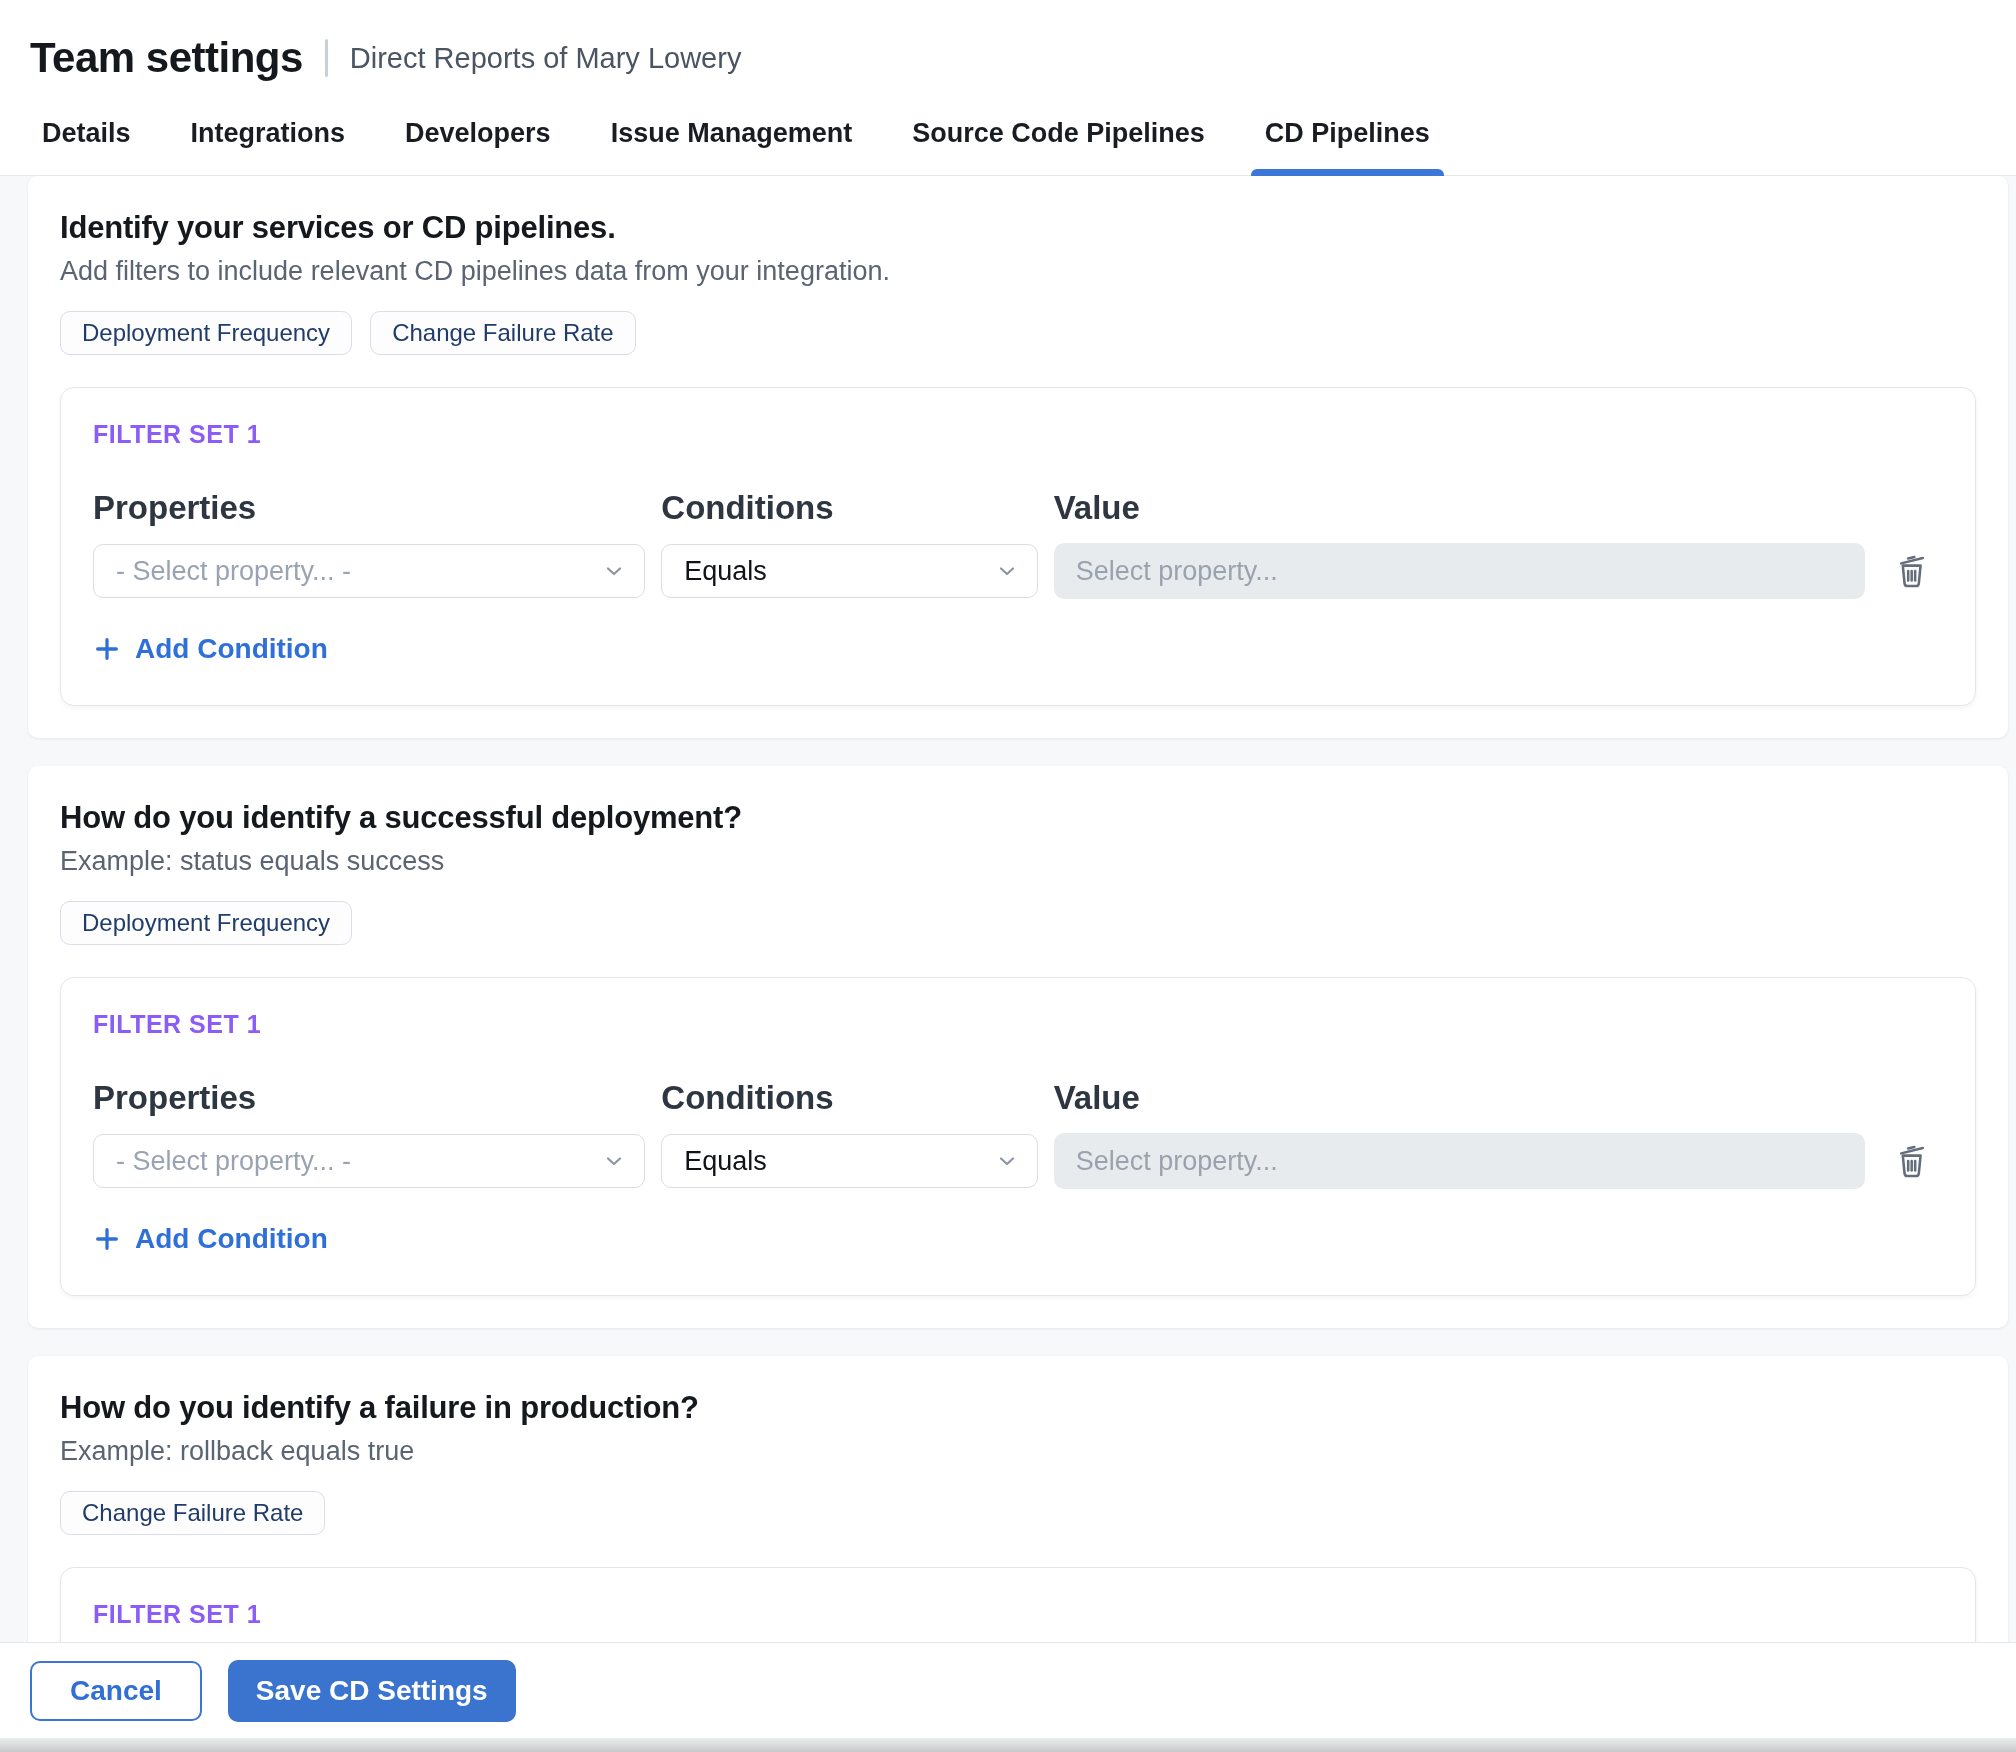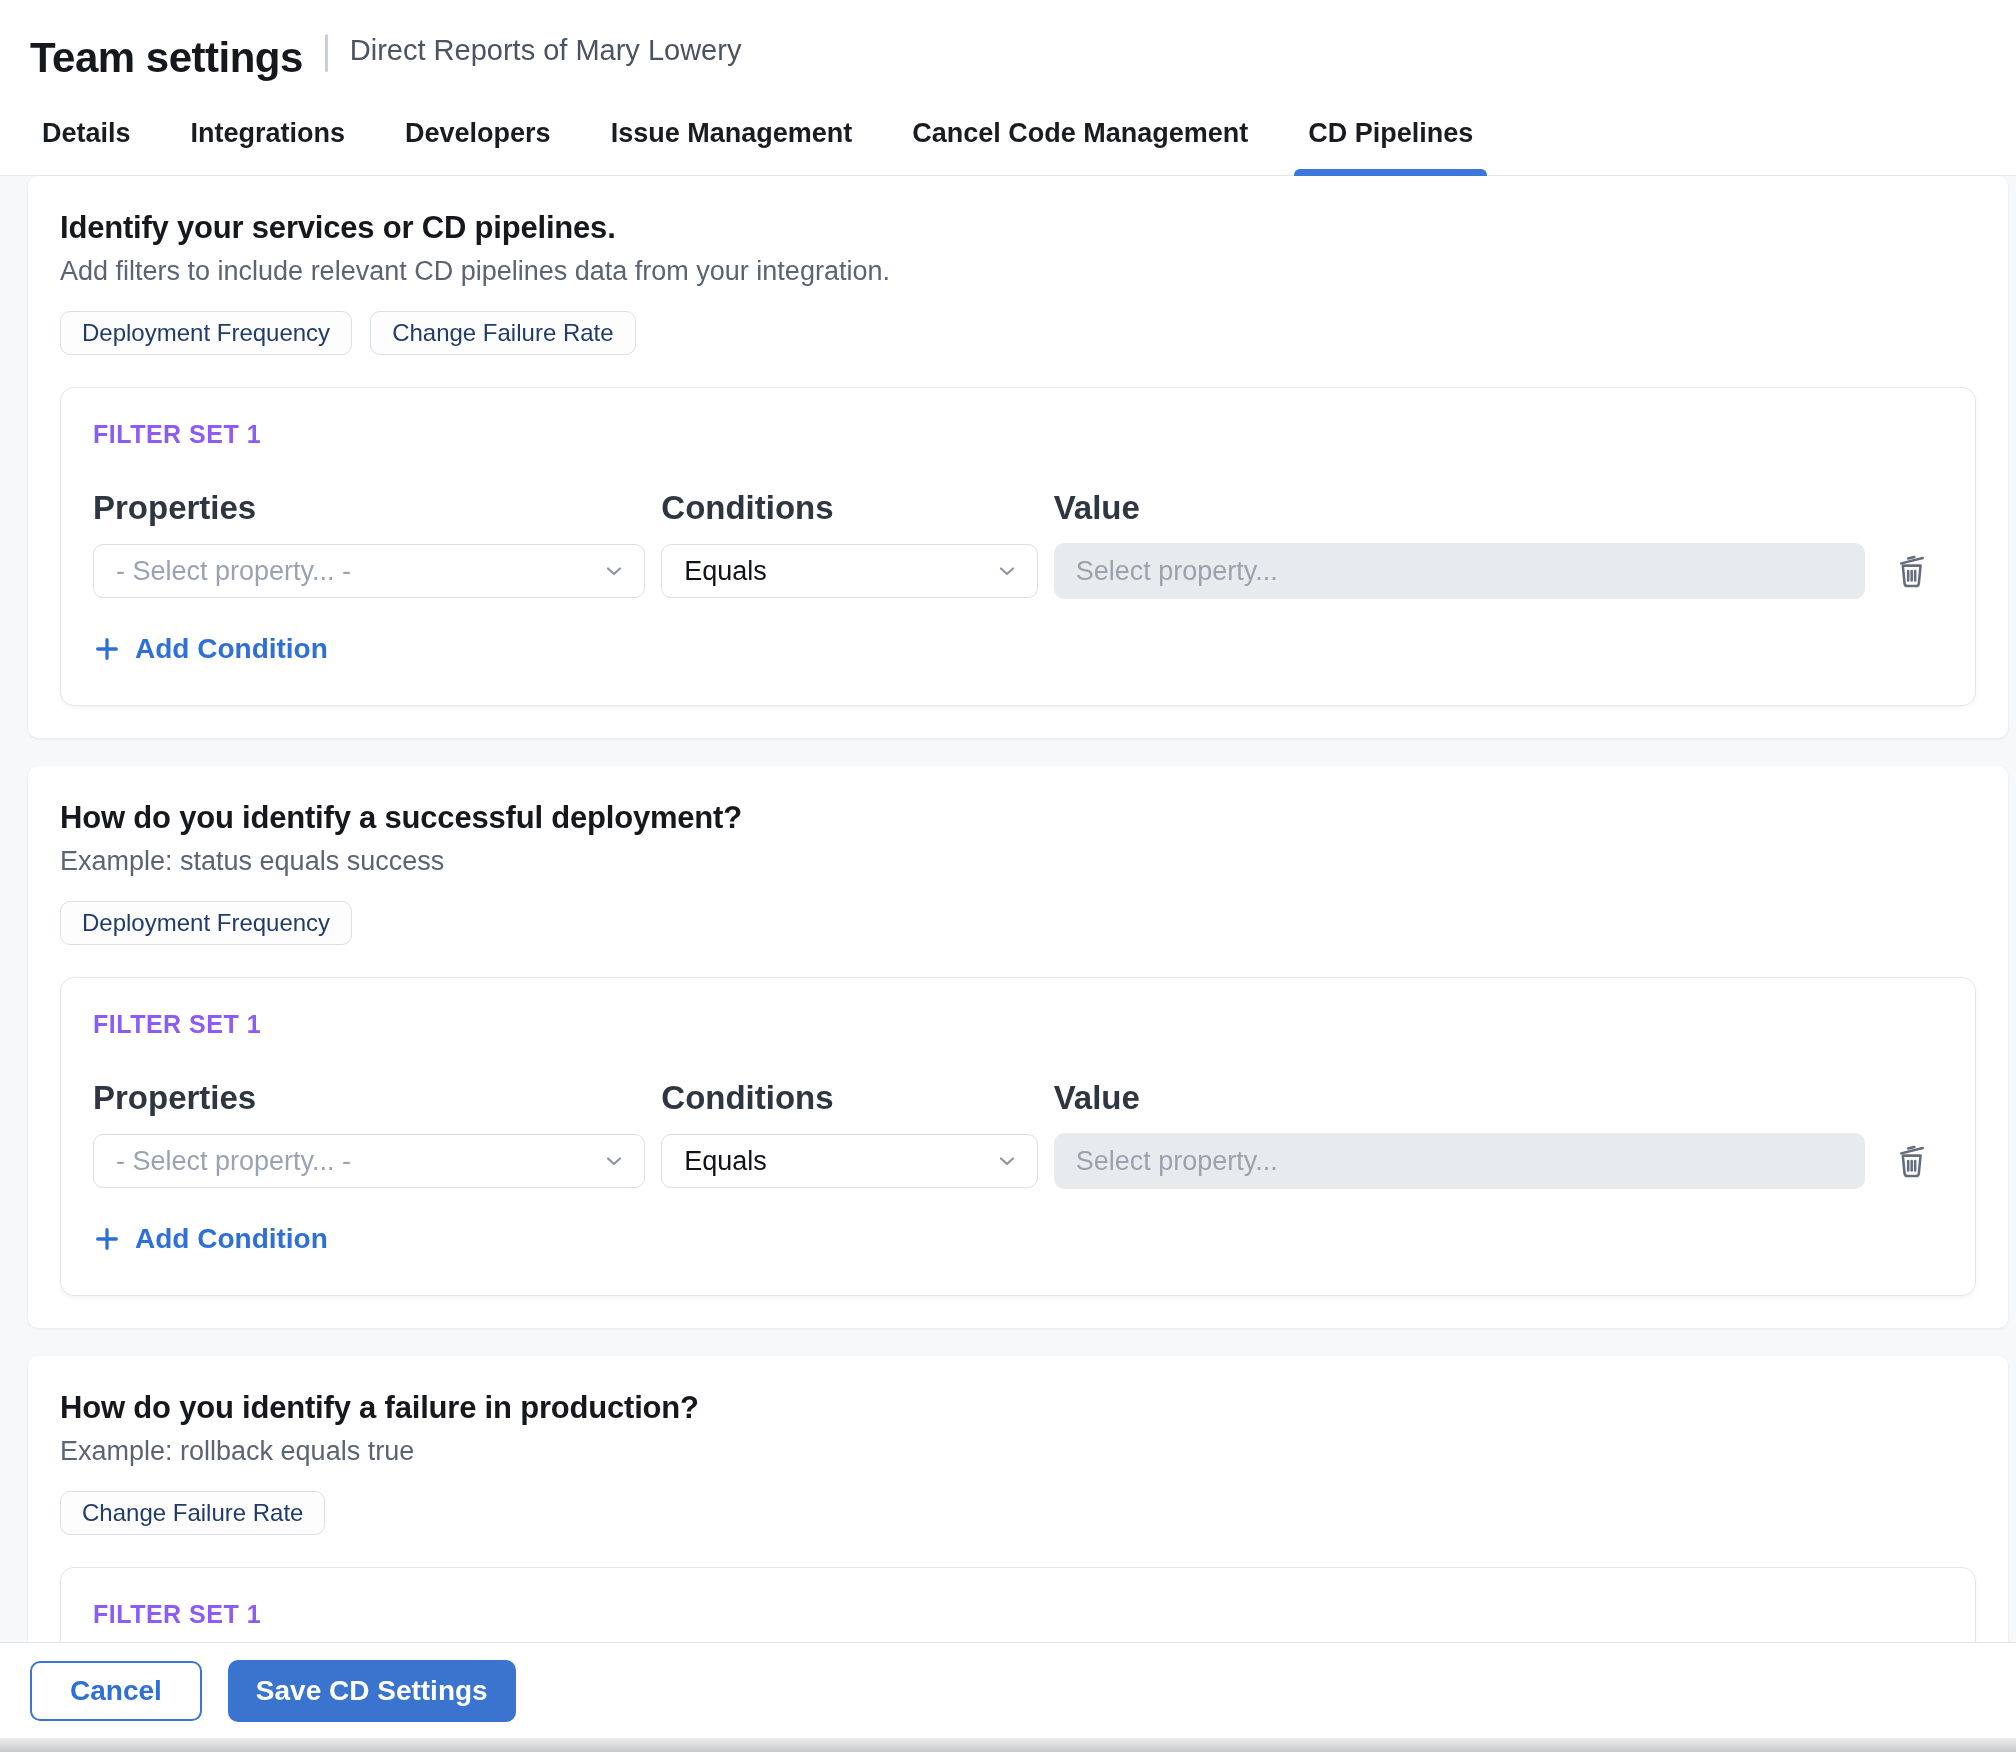--- a/index.html
+++ b/index.html
@@ -8,21 +8,21 @@
     position:relative;
     overflow:hidden;
     background:#f7f8fa;
     font-family:"Liberation Sans", sans-serif;
     color:#15181d;
   }
 
   
   .header { background:#fff; }
   .title-row {
-    display:flex; align-items:flex-start; gap:22px;
+    display:flex; align-items:center; gap:22px;
     padding:34px 30px 0 30px;
   }
   .page-title { font-size:42px; font-weight:700; letter-spacing:-0.5px; }
   .title-divider { width:3px; height:38px; background:#c9cfd8; border-radius:2px; }
   .page-subtitle { font-size:29px; color:#4a5462; }
 
   .tabbar {
     margin-top:30px;
     border-bottom:1px solid #e7e9ec;
     background:#fff;
@@ -155,21 +155,21 @@
   <div class="title-row">
     <div class="page-title">Team settings</div>
     <div class="title-divider"></div>
     <div class="page-subtitle">Direct Reports of Mary Lowery</div>
   </div>
   <div class="tabbar">
     <div class="tab">Details</div>
     <div class="tab">Integrations</div>
     <div class="tab">Developers</div>
     <div class="tab">Issue Management</div>
-    <div class="tab">Cancel Code Management</div>
+    <div class="tab">Source Code Pipelines</div>
     <div class="tab active">CD Pipelines</div>
   </div>
 </div>
 
 <div class="main">
 
   <div class="card">
     <h2>Identify your services or CD pipelines.</h2>
     <div class="desc">Add filters to include relevant CD pipelines data from your integration.</div>
     <div class="chips">

